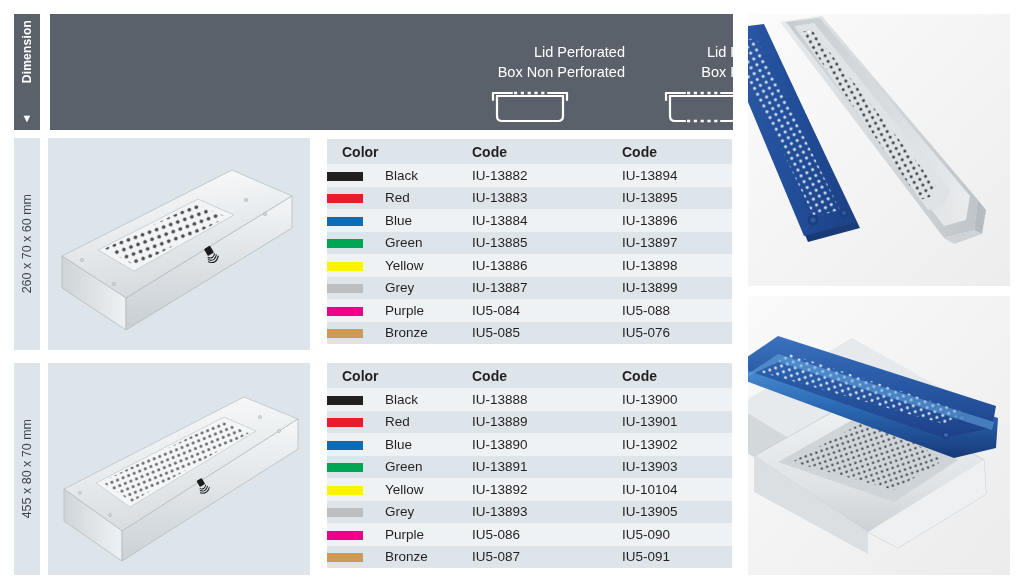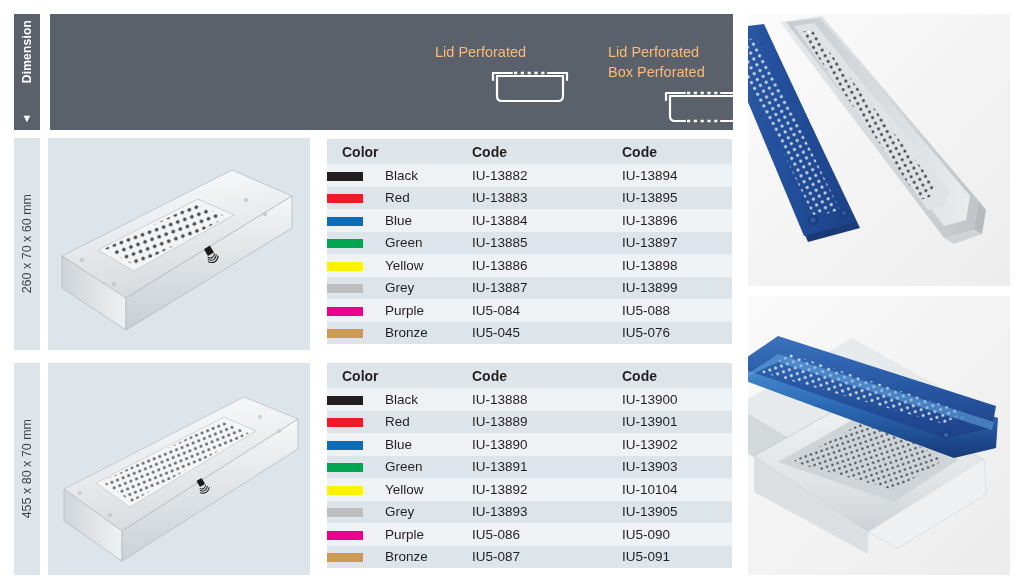--- a/index.html
+++ b/index.html
@@ -58,22 +58,22 @@
     left: 58px; top: 50px;
     color: #ffffff;
     font-size: 25px;
     font-weight: bold;
     letter-spacing: .2px;
   }
   .hdr-col {
     position: absolute;
     top: 28px;
     width: 190px;
-    text-align: left;
-    color: #fdba74;
+    text-align: right;
+    color: #ffffff;
     font-size: 14.5px;
     line-height: 20px;
   }
   #hdr-col-1 { left: 385px; }
   #hdr-col-2 { left: 558px; }
   .hdr-col .icon-wrap {
     margin-top: 6px;
     display: flex;
     justify-content: center;
   }
@@ -172,20 +172,21 @@
 
 <div id="dimension-tab">
   <span class="vert">Dimension</span>
   <span class="caret">▼</span>
 </div>
 
 <div id="title-band">
 
   <div class="hdr-col" id="hdr-col-1">
     <div>Lid Perforated</div>
+    <div>Box Non Perforated</div>
     <div class="icon-wrap">
       <svg width="84" height="38" viewBox="0 0 84 38">
 
         <path d="M5 5 L5 12" stroke="#ffffff" stroke-width="2.2" fill="none" stroke-linecap="round"></path>
         <path d="M79 5 L79 12" stroke="#ffffff" stroke-width="2.2" fill="none" stroke-linecap="round"></path>
 
         <path d="M5 5 L24 5" stroke="#ffffff" stroke-width="2.2" fill="none" stroke-linecap="round"></path>
         <path d="M60 5 L79 5" stroke="#ffffff" stroke-width="2.2" fill="none" stroke-linecap="round"></path>
         <path d="M26 5 L58 5" stroke="#ffffff" stroke-width="2.4" fill="none" stroke-linecap="butt" stroke-dasharray="3.2 3.6"></path>
 
@@ -354,21 +355,21 @@
     </tr>
     <tr>
       <td class="swatch-cell"><span class="swatch" style="background: rgb(236, 0, 140);"></span></td>
       <td class="cell-name">Purple</td>
       <td>IU5-084</td>
       <td>IU5-088</td>
     </tr>
     <tr>
       <td class="swatch-cell"><span class="swatch" style="background: rgb(204, 154, 82);"></span></td>
       <td class="cell-name">Bronze</td>
-      <td>IU5-045</td>
+      <td>IU5-085</td>
       <td>IU5-076</td>
     </tr>
   </tbody>
 </table>
 
 <table class="code-table" id="code-table-2">
   <colgroup>
     <col class="col-sw">
       <col class="col-nm">
       <col class="col-c1">

